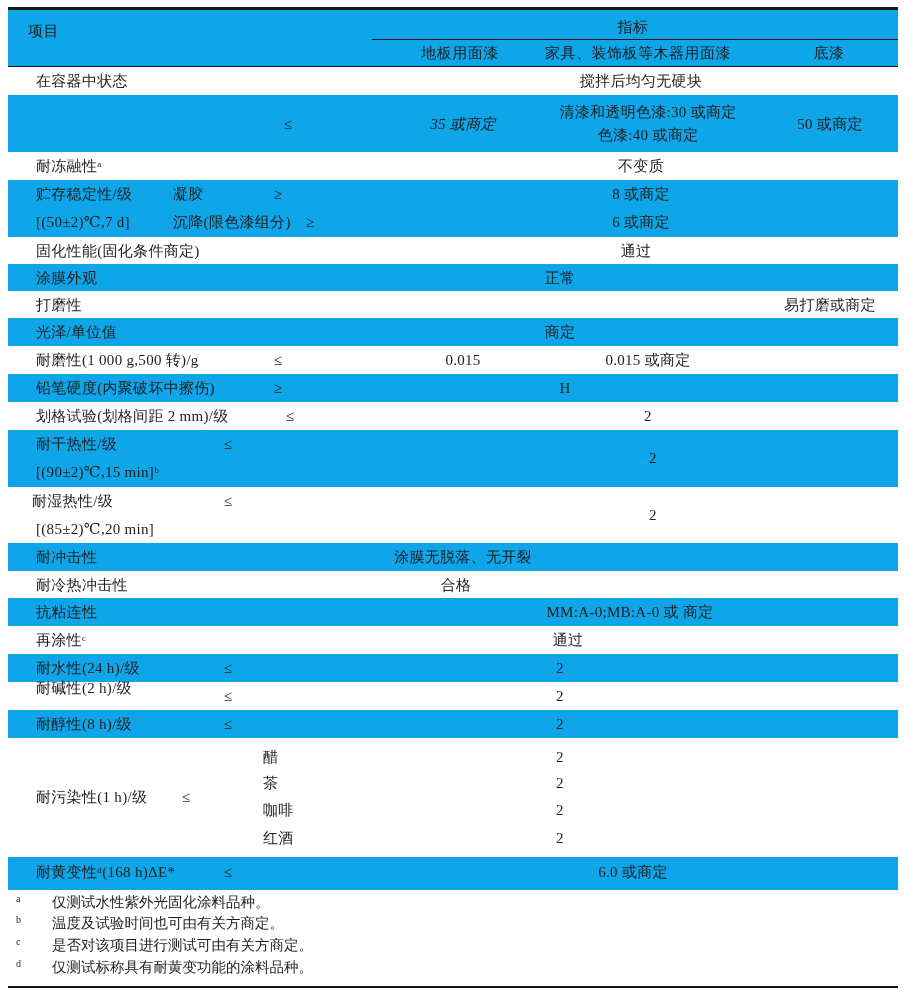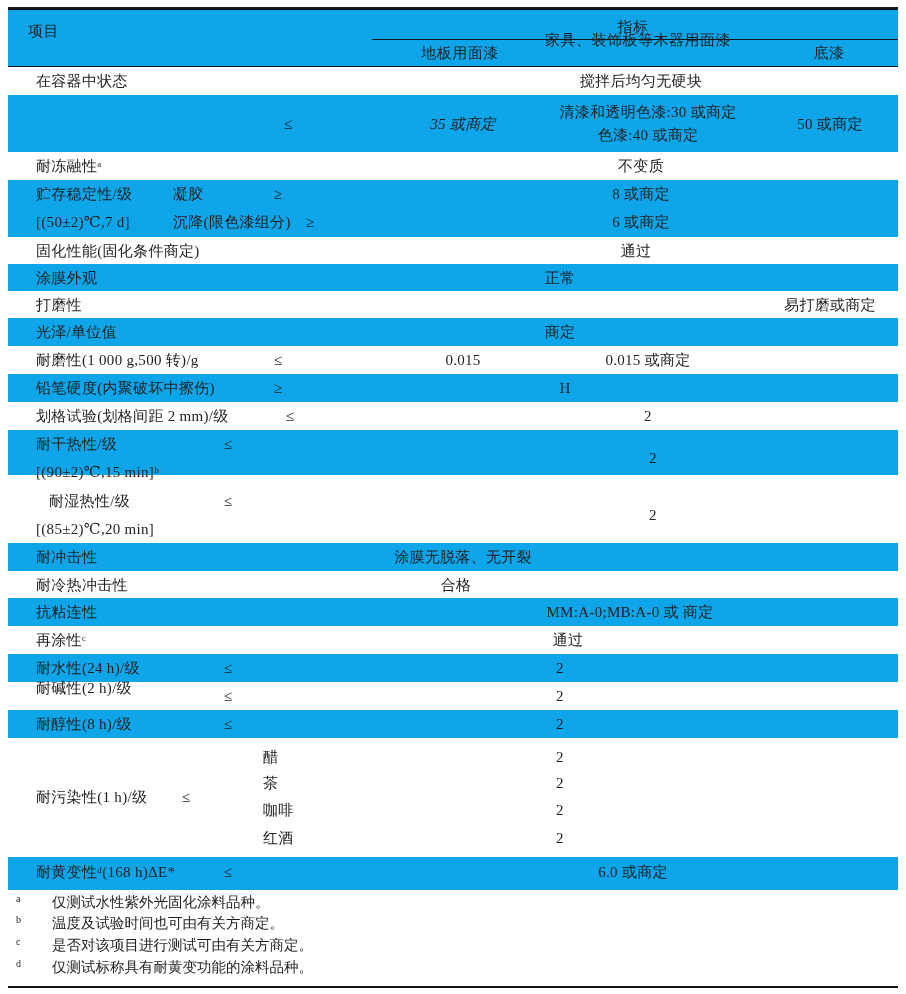--- a/index.html
+++ b/index.html
@@ -24,21 +24,21 @@
 
 <div id="page">
 
   <div class="hline" style="left:8px;top:7px;width:890px;height:3px;"></div>
 
   <div class="band beige" style="top:10px;height:57px;">
     <span class="hdr left" style="left:20px;top:21px;">项目</span>
     <span class="hdr center" style="left:625px;top:17px;">指标</span>
     <div class="hline" style="left:364px;top:29px;width:526px;height:1px;"></div>
     <span class="hdr center" style="left:452px;top:43px;">地板用面漆</span>
-    <span class="hdr center" style="left:630px;top:30px;font-family:Liberation Serif, serif;">家具、装饰板等木器用面漆</span>
+    <span class="hdr center" style="left:630px;top:43px;font-family:Liberation Serif, serif;">家具、装饰板等木器用面漆</span>
     <span class="hdr center" style="left:821px;top:43px;">底漆</span>
   </div>
   <div class="hline" style="left:8px;top:66px;width:890px;height:1px;"></div>
 
   <div id="rows">
       <div class="row white" style="top: 67px; height: 28px;">
         <span class="cell left" style="left: 28px; top: 14px;">在容器中状态</span>
         <span class="cell center" style="left: 633px; top: 14px;">搅拌后均匀无硬块</span>
       </div>
       <div class="row beige" style="top: 95px; height: 57px;">
@@ -88,28 +88,28 @@
       <div class="row beige" style="top: 374px; height: 28px;">
         <span class="cell left" style="left: 28px; top: 14px;">铅笔硬度(内聚破坏中擦伤)</span>
         <span class="cell center" style="left: 270px; top: 14px;">≥</span>
         <span class="cell center" style="left: 557px; top: 14px;">H</span>
       </div>
       <div class="row white" style="top: 402px; height: 28px;">
         <span class="cell left" style="left: 28px; top: 14px;">划格试验(划格间距 2 mm)/级</span>
         <span class="cell center" style="left: 282px; top: 14px;">≤</span>
         <span class="cell center" style="left: 640px; top: 14px;">2</span>
       </div>
-      <div class="row beige" style="top: 430px; height: 45px;">
+      <div class="row beige" style="top: 430px; height: 57px;">
         <span class="cell left" style="left: 28px; top: 14px;">耐干热性/级</span>
         <span class="cell center" style="left: 220px; top: 14px;">≤</span>
         <span class="cell left" style="left: 28px; top: 42px;">[(90±2)℃,15 min]ᵇ</span>
         <span class="cell center" style="left: 645px; top: 28px;">2</span>
       </div>
       <div class="row white" style="top: 487px; height: 56px;">
-        <span class="cell left" style="left: 41px; top: 14px;">耐湿热性/级</span>
+        <span class="cell left" style="left: 24px; top: 14px;">耐湿热性/级</span>
         <span class="cell center" style="left: 220px; top: 14px;">≤</span>
         <span class="cell left" style="left: 28px; top: 42px;">[(85±2)℃,20 min]</span>
         <span class="cell center" style="left: 645px; top: 28px;">2</span>
       </div>
       <div class="row beige" style="top: 543px; height: 28px;">
         <span class="cell left" style="left: 28px; top: 14px;">耐冲击性</span>
         <span class="cell center" style="left: 455px; top: 14px;">涂膜无脱落、无开裂</span>
       </div>
       <div class="row white" style="top: 571px; height: 27px;">
         <span class="cell left" style="left: 28px; top: 13.5px;">耐冷热冲击性</span>

